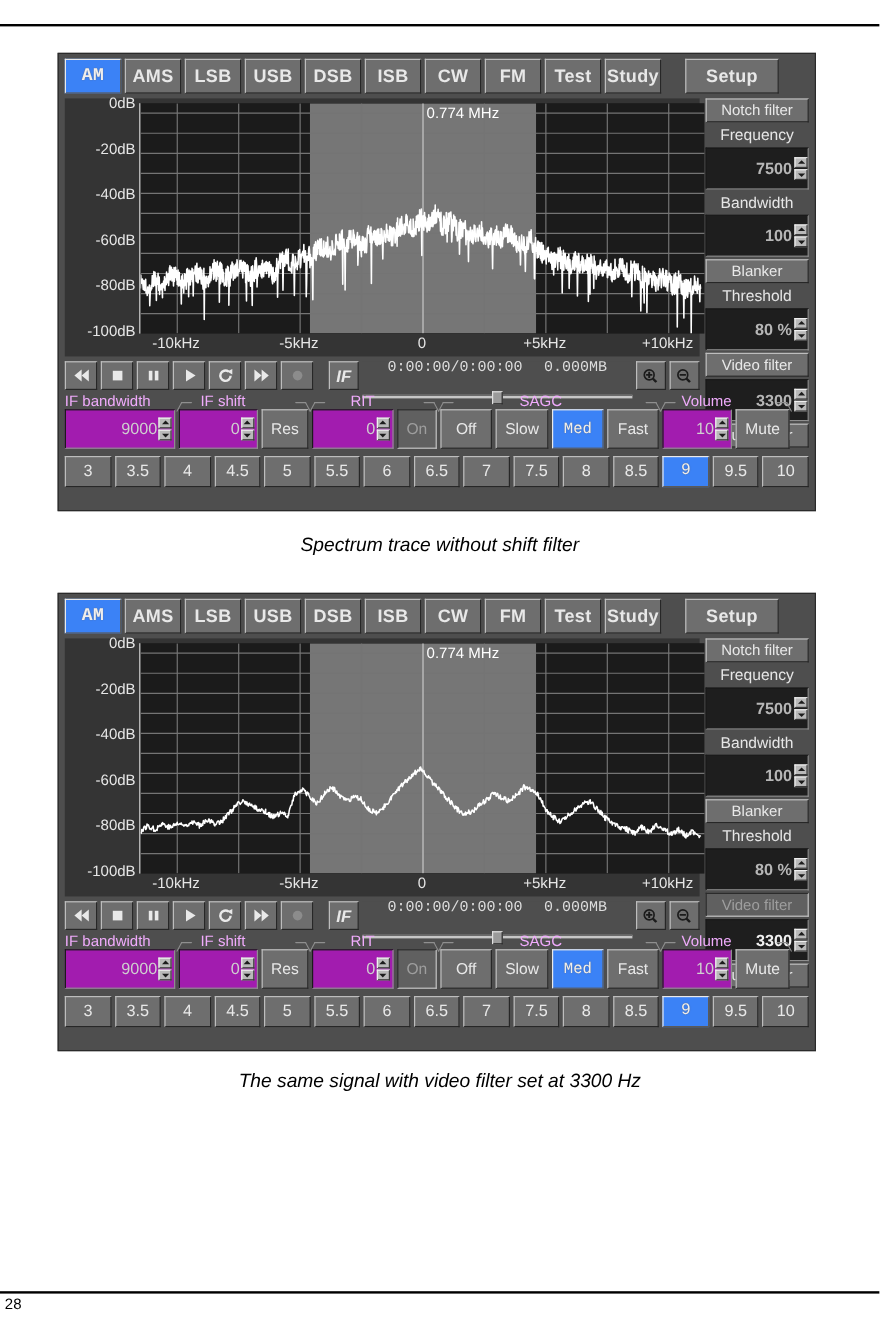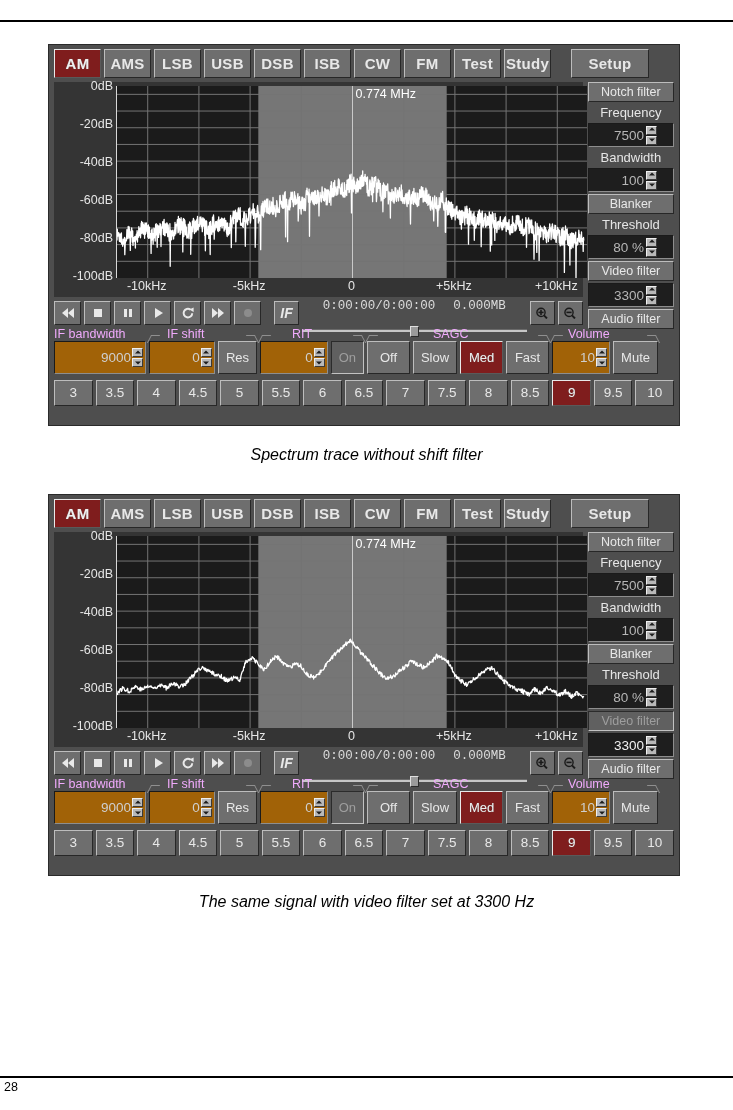--- a/index.html
+++ b/index.html
@@ -63,27 +63,28 @@
     border-bottom:1.5px solid #272727;
     color:#e8e8e8;
     font-size:13px; font-weight:bold;
     display:flex; align-items:center; justify-content:center;
     text-align:center;
     line-height:1;
     cursor:default;
     user-select:none;
   }
   .btn.active {
-    background:#7f1d1d;
+    background:#3b82f6;
     color:#efefef;
     border-top:1.5px solid #e9e9e9;
     border-left:1.5px solid #e9e9e9;
     border-right:1.5px solid #5a5a5a;
     border-bottom:1.5px solid #5a5a5a;
     text-shadow:0 0 1px #666;
+    font-family:Liberation Mono, monospace;
   }
   .btn.pressed {
     background:#606060;
     border-top:1.5px solid #2b2b2b;
     border-left:1.5px solid #2b2b2b;
     border-right:1.5px solid #c2c2c2;
     border-bottom:1.5px solid #c2c2c2;
     color:#9e9e9e;
   }
 
@@ -197,21 +198,21 @@
     height:33px;
     display:flex; align-items:stretch; gap:3px;
   }
   .grp-legend {
     position:absolute; top:-13px; left:0;
     font-size:12.5px; color:#f0abfc;
     white-space:nowrap;
     line-height:13px;
   }
   .lcd {
-    background:#a16207;
+    background:#a21caf;
     border-top:1.5px solid #1a1a1a;
     border-left:1.5px solid #1a1a1a;
     border-right:1.5px solid #8e8e8e;
     border-bottom:1.5px solid #8e8e8e;
     color:#cfcfcf;
     font-size:13.5px;
     display:flex; align-items:center; justify-content:flex-end;
     padding:0 2px 0 4px;
     gap:1px;
   }
@@ -259,30 +260,30 @@
   }
   .rc-btn {
     height:20px; font-size:12.5px; font-weight:normal;
     width:100%;
   }
   .rc-label {
     font-size:13px; color:#e6e6e6; text-align:center;
     line-height:17px; height:17px;
   }
   .rc-lcd {
-    height:24px;
+    height:35px;
     background:#1e1e1e;
     border-top:1.5px solid #1a1a1a;
     border-left:1.5px solid #1a1a1a;
     border-right:1.5px solid #8e8e8e;
     border-bottom:1.5px solid #8e8e8e;
     color:#b6b6b6;
     font-size:13.5px;
     display:flex; align-items:center; justify-content:flex-end;
-    padding:0 16px 0 4px; gap:2px;
+    padding:0 0 0 4px; gap:2px;font-weight:bold;
   }
   .rc-lcd.bright { color:#f2f2f2; }
 
   
   .freq-bar {
     margin-top:4px;
     height:26px;
     display:flex; gap:3px;
   }
   .freq-bar .btn {

